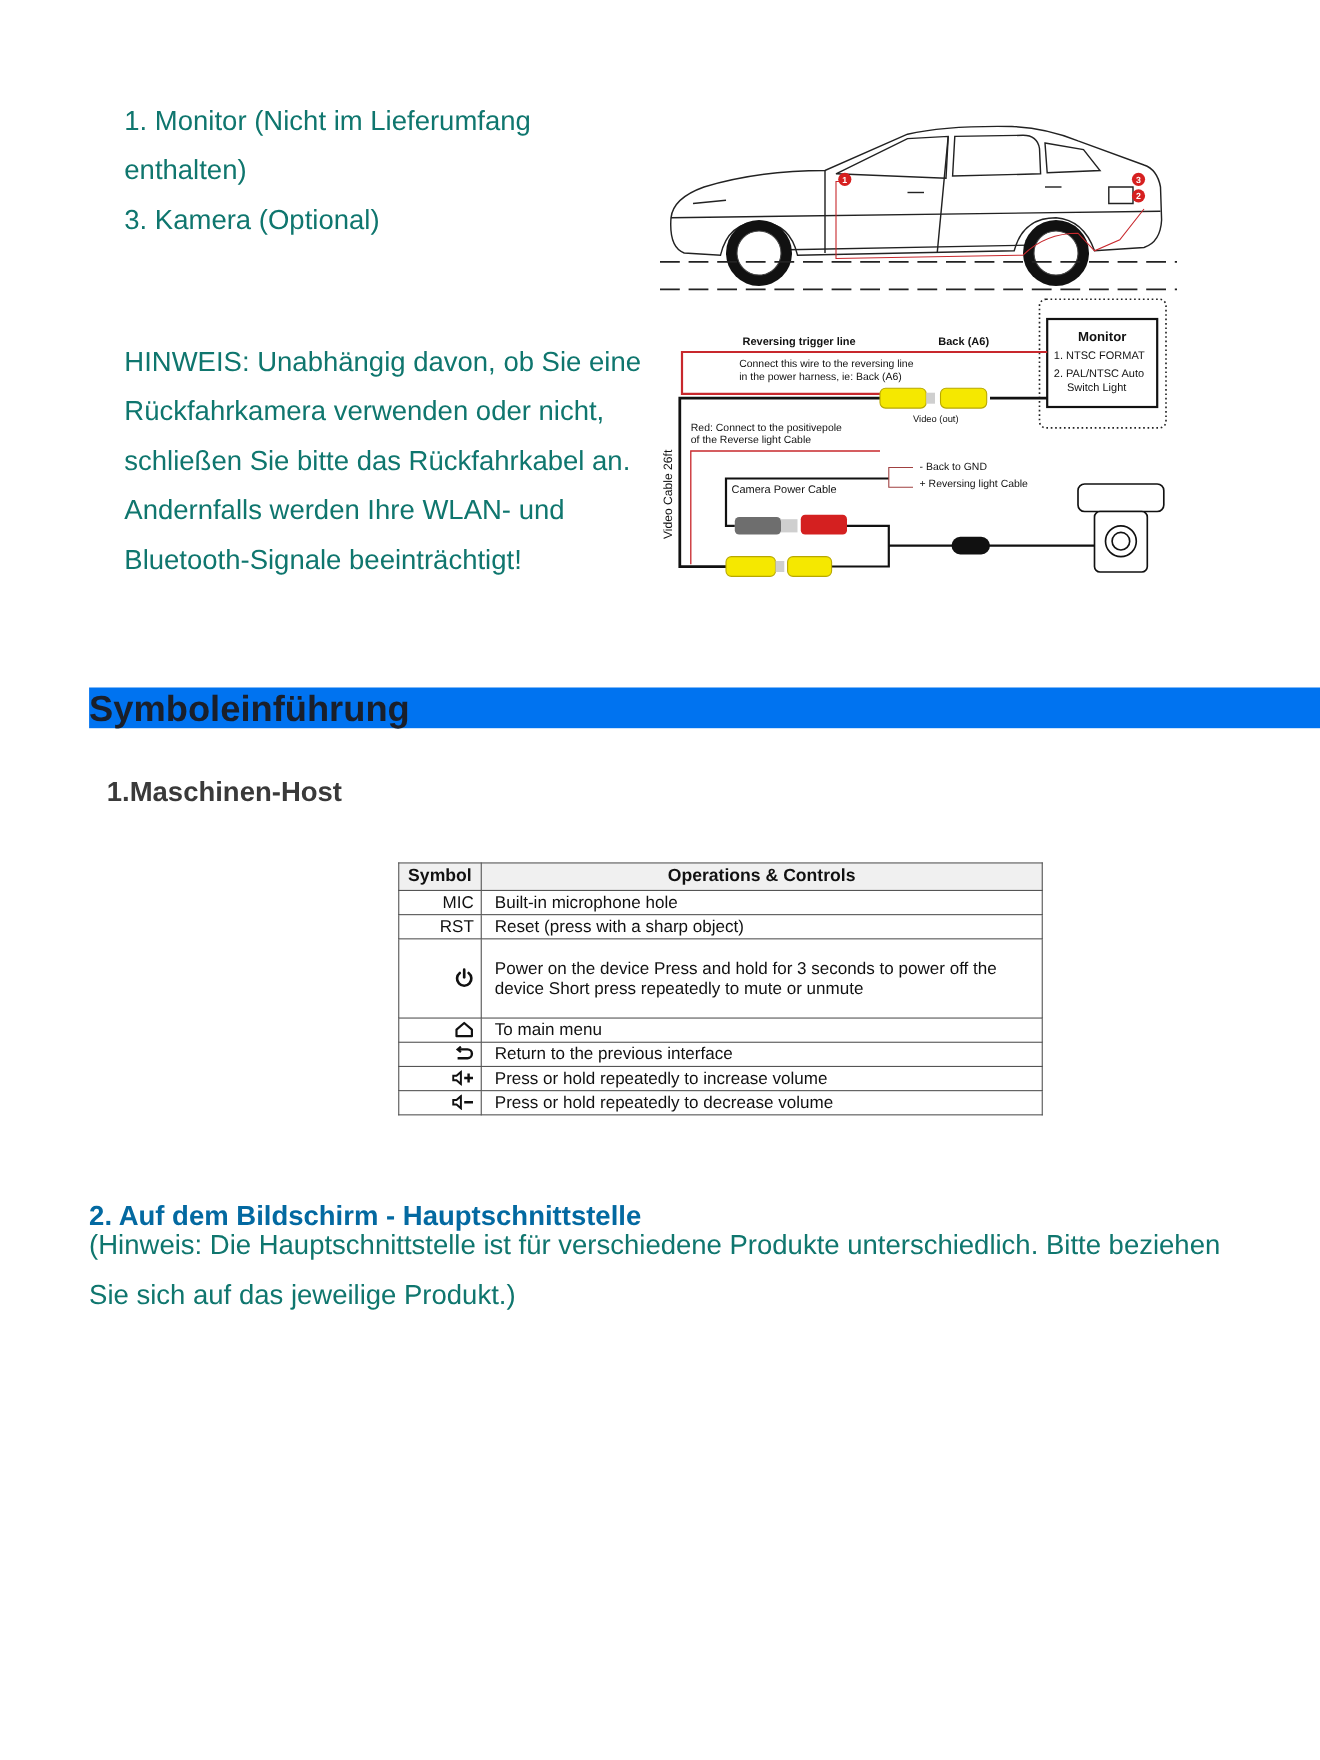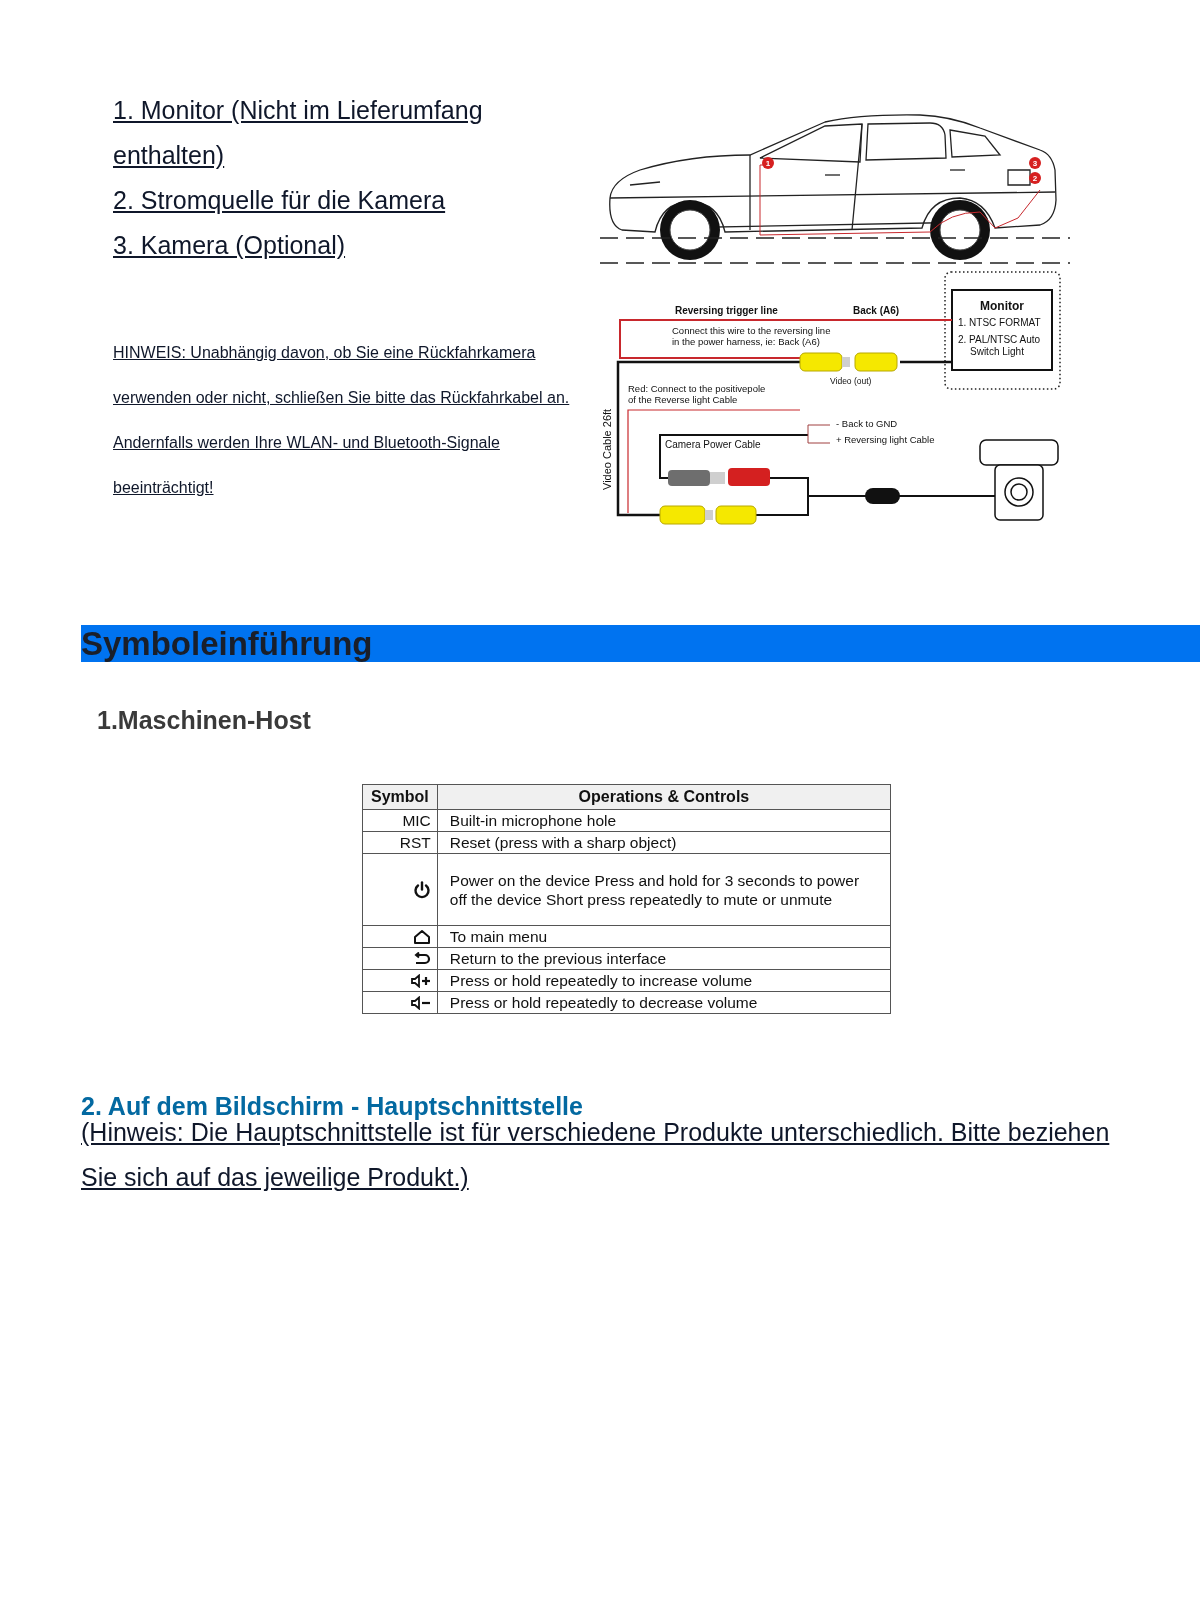--- a/index.html
+++ b/index.html
@@ -1,49 +1,48 @@
 <!DOCTYPE html>
 <html><head>
 <meta charset="utf-8">
 <style>
   html, body { margin: 0; padding: 0; background: #ffffff; }
   body { width: 1200px; height: 1600px; position: relative; overflow: hidden;
          font-family: "Liberation Sans", "DejaVu Sans", sans-serif; }
-  .red { color: #0f172a; text-decoration: underline; }
+  .red { color: #0f766e; }
   .list { position: absolute; left: 113px; top: 88px; width: 470px;
           font-size: 25px; line-height: 45px; }
   .list p { margin: 0; }
-  .note { position: absolute; left: 113px; top: 330px; width: 470px;
-          font-size: 16px; line-height: 45px; }
+  .note { position: absolute; left: 113px; top: 307px; width: 470px;
+          font-size: 25px; line-height: 45px; }
   .note p { margin: 0; }
   .diagram { position: absolute; left: 600px; top: 110px; width: 500px; height: 440px; }
   .banner { position: absolute; left: 81px; top: 625px; width: 1186px; height: 37px;
             background: #0073f0; }
   .banner h2 { margin: 0; padding-left: 0; font-size: 33px; line-height: 37px;
                font-weight: bold; color: #1a1f2a; }
   .sub1 { position: absolute; left: 81px; top: 690px; font-size: 25px; font-weight: bold;
           color: #3a3a3a; margin: 16px; }
-  table.ops { position: absolute; left: 362px; top: 784px; width: 529px;
+  table.ops { position: absolute; left: 362px; top: 784px; width: 586px;
               border-collapse: collapse; font-size: 15.5px; color: #111; }
   table.ops th, table.ops td { border: 1.5px solid #555; padding: 1px 12px; vertical-align: middle; }
   table.ops th { background: #f0f0f0; font-weight: bold; font-size: 16px; padding: 3px 8px; }
   table.ops td.sym { width: 58px; text-align: right; padding: 0 6px; }
   table.ops td.desc { line-height: 19px; }
   .sym svg { display: inline-block; vertical-align: middle; }
   .sub2 { position: absolute; left: 81px; top: 1092px; font-size: 25px; font-weight: bold;
           color: #0369a1; margin: 0; }
   .hint { position: absolute; left: 81px; top: 1110px; width: 1030px; font-size: 25px;
           line-height: 45px; margin: 0; }
 </style>
 </head>
 <body>
 
 <div class="list red">
   <p>1. Monitor (Nicht im Lieferumfang enthalten)</p>
-  <p>2. Stromquelle für die Kamera</p>
   <p>3. Kamera (Optional)</p>
 </div>
 
 <div class="note red">
   <p>HINWEIS: Unabhängig davon, ob Sie eine Rückfahrkamera verwenden oder nicht, schließen Sie bitte das Rückfahrkabel an. Andernfalls werden Ihre WLAN- und Bluetooth-Signale beeinträchtigt!</p>
 </div>
 
 <svg class="diagram" viewBox="0 0 500 440" xmlns="http://www.w3.org/2000/svg">
 
   <g fill="none" stroke="#222" stroke-width="1.3">

